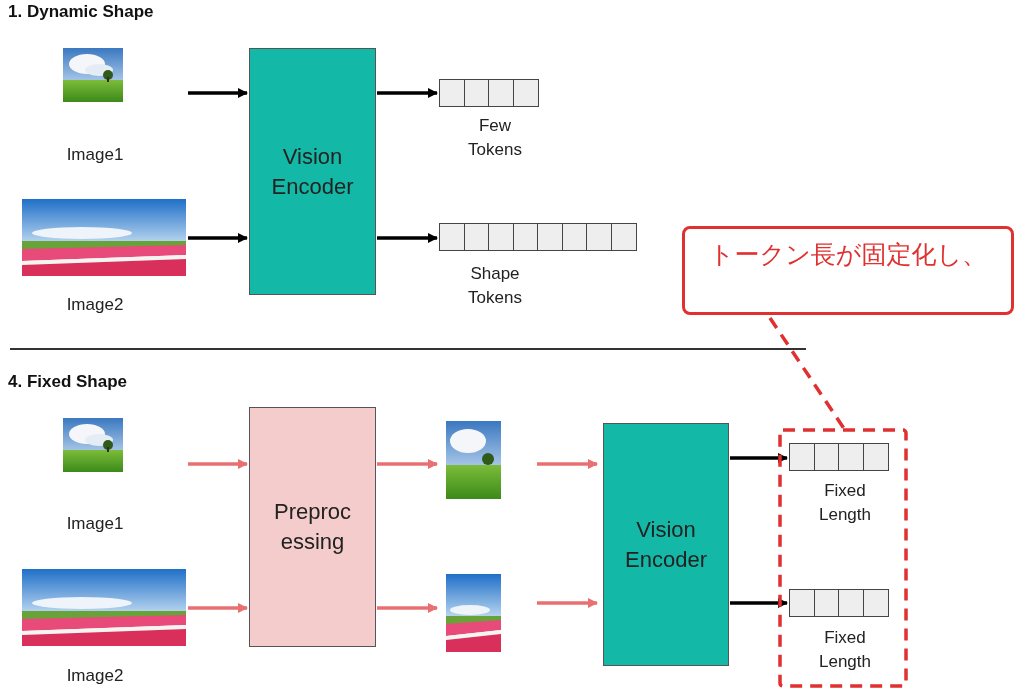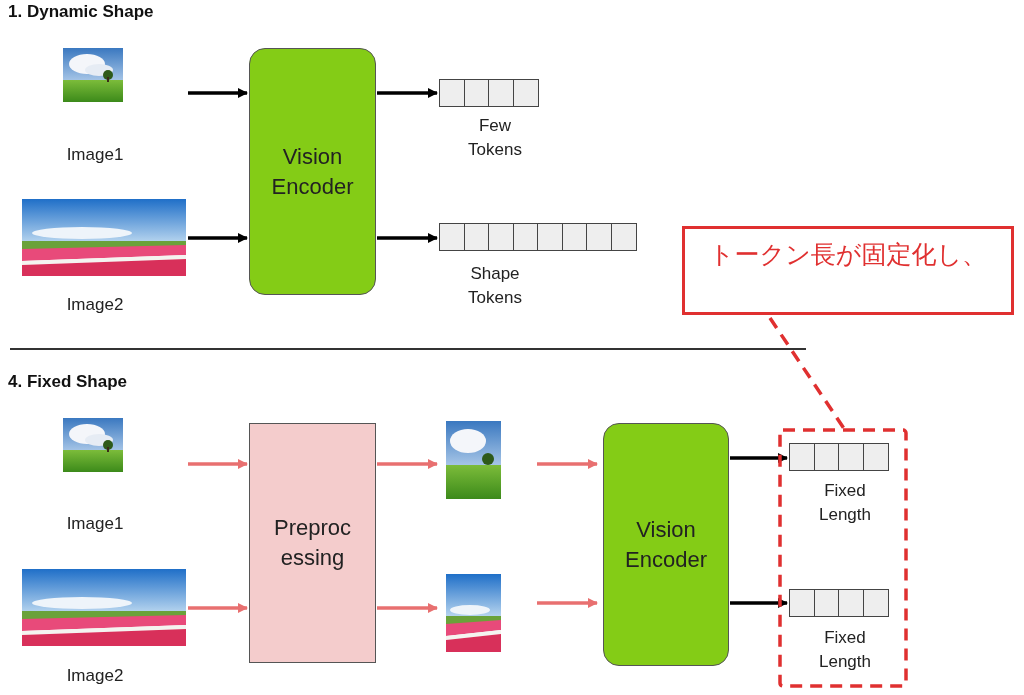--- a/index.html
+++ b/index.html
@@ -4,26 +4,26 @@
   <style>
     html, body { margin: 0; padding: 0; background: #ffffff; }
     body { width: 1024px; height: 695px; position: relative; overflow: hidden;
            font-family: "Liberation Sans", sans-serif; color: #222; }
     .abs { position: absolute; }
     .section-title { font-weight: bold; font-size: 17px; color: #111; text-align: right; }
     .label { font-size: 17px; color: #222; text-align: center; line-height: 24px; }
     .box { position: absolute; border: 1.5px solid #555; box-sizing: border-box;
            display: flex; align-items: center; justify-content: center;
            text-align: center; font-size: 22px; line-height: 30px; color: #222; }
-    .box-gray { background: #84cc16; border-radius: 16px; }
+    .box-gray { background: #14b8a6; }
     .box-pink { background: #f4cccc; }
     .tokens { position: absolute; display: flex; }
     .token { width: 26px; height: 28px; background: #eeeeee; border: 1.5px solid #444;
              box-sizing: border-box; margin-right: -1.5px; }
-    .callout { position: absolute; border: 3px solid #e03030; border-radius: 0;
+    .callout { position: absolute; border: 3px solid #e03030; border-radius: 8px;
                background: #fff; color: #e03030; font-size: 25px; line-height: 34px;
                text-align: center; box-sizing: border-box; padding-top: 8px; }
     .img { position: absolute; overflow: hidden; }
     svg.overlay { position: absolute; left: 0; top: 0; }
   </style>
 </head>
 <body>
 
 <div class="abs section-title" style="left:8px; top:2px;">1. Dynamic Shape</div>
 
@@ -125,21 +125,21 @@
     <rect width="164" height="45" fill="url(#sky2)"></rect>
     <ellipse cx="60" cy="34" rx="50" ry="6" fill="#eef4fa"></ellipse>
     <rect y="42" width="164" height="8" fill="#6aa23a"></rect>
     <polygon points="0,50 164,46 164,56 0,62" fill="#e84a7a"></polygon>
     <polygon points="0,62 164,56 164,60 0,66" fill="#f4f4f0"></polygon>
     <polygon points="0,66 164,60 164,77 0,77" fill="#d8305a"></polygon>
   </svg>
 </div>
 <div class="abs label" style="left:55px; top:664px; width:80px;">Image2</div>
 
-<div class="box box-pink" style="left:249px; top:423px; width:127px; height:240px;">
+<div class="box box-pink" style="left:249px; top:407px; width:127px; height:240px;">
   <div>
     <div>Preproc</div>
     <div>essing</div>
   </div>
 </div>
 
 <div class="img" style="left:446px; top:421px; width:55px; height:78px;">
   <svg width="55" height="78">
     <rect width="55" height="46" fill="url(#sky1)"></rect>
     <ellipse cx="22" cy="20" rx="18" ry="12" fill="#f4f6fa"></ellipse>

